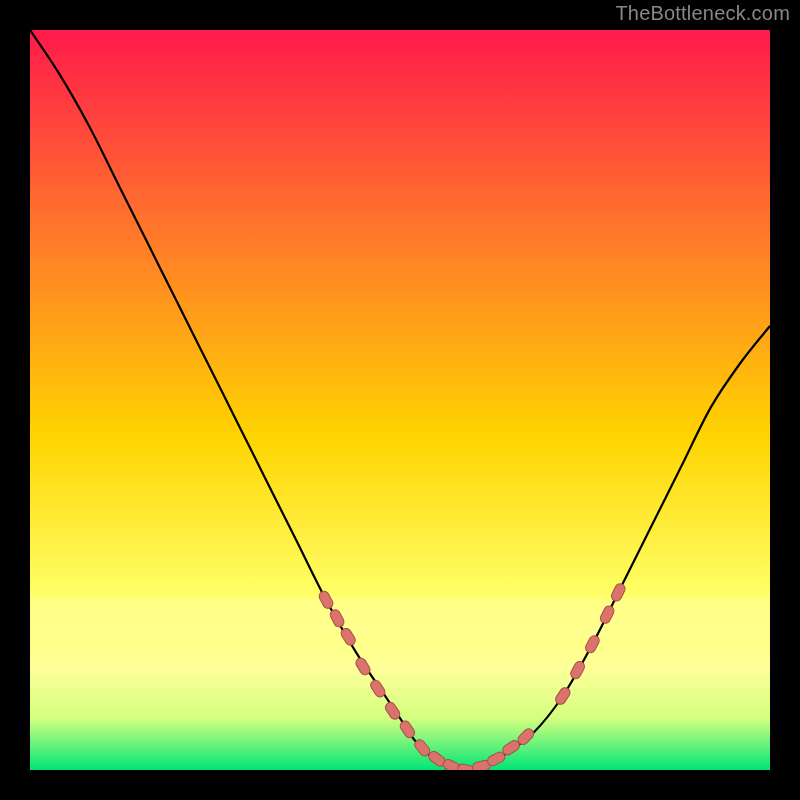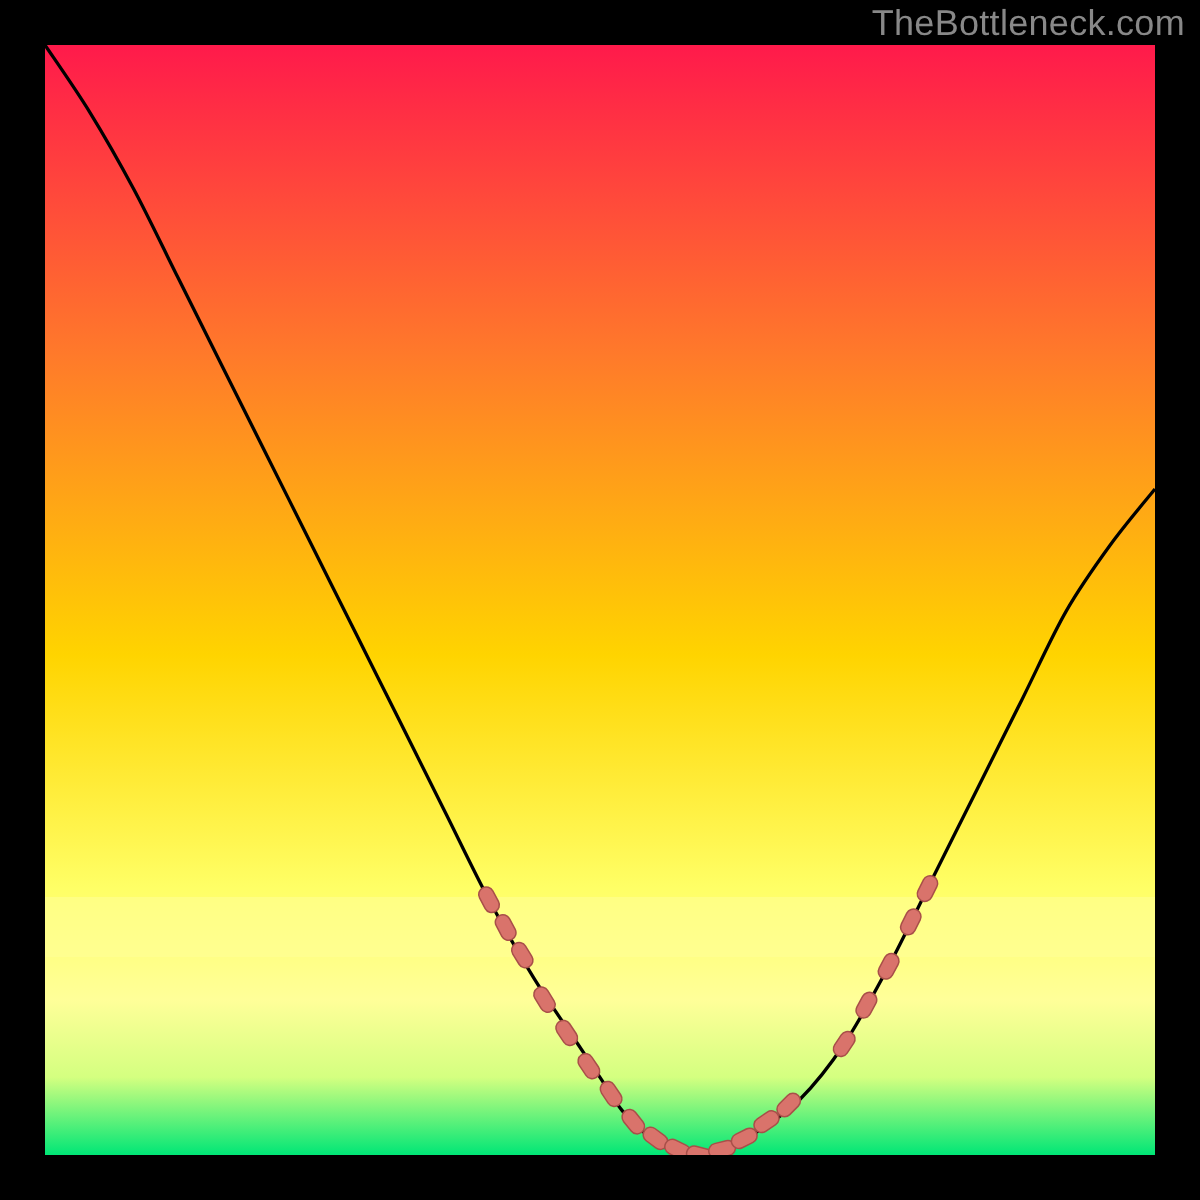--- a/index.html
+++ b/index.html
@@ -17,21 +17,21 @@
     top: 0;
     width: 800px;
     height: 800px;
     background: #000;
   }
   .watermark {
     position: absolute;
     top: 2px;
     right: 10px;
     color: #888;
-    font-size: 24px;
+    font-size: 20px;
     font-weight: 500;
     letter-spacing: 0.2px;
     z-index: 50;
     margin-left: 37px;
   }
   .plot-wrap {
     position: absolute;
     left: 30px;
     top: 30px;
     width: 740px;

